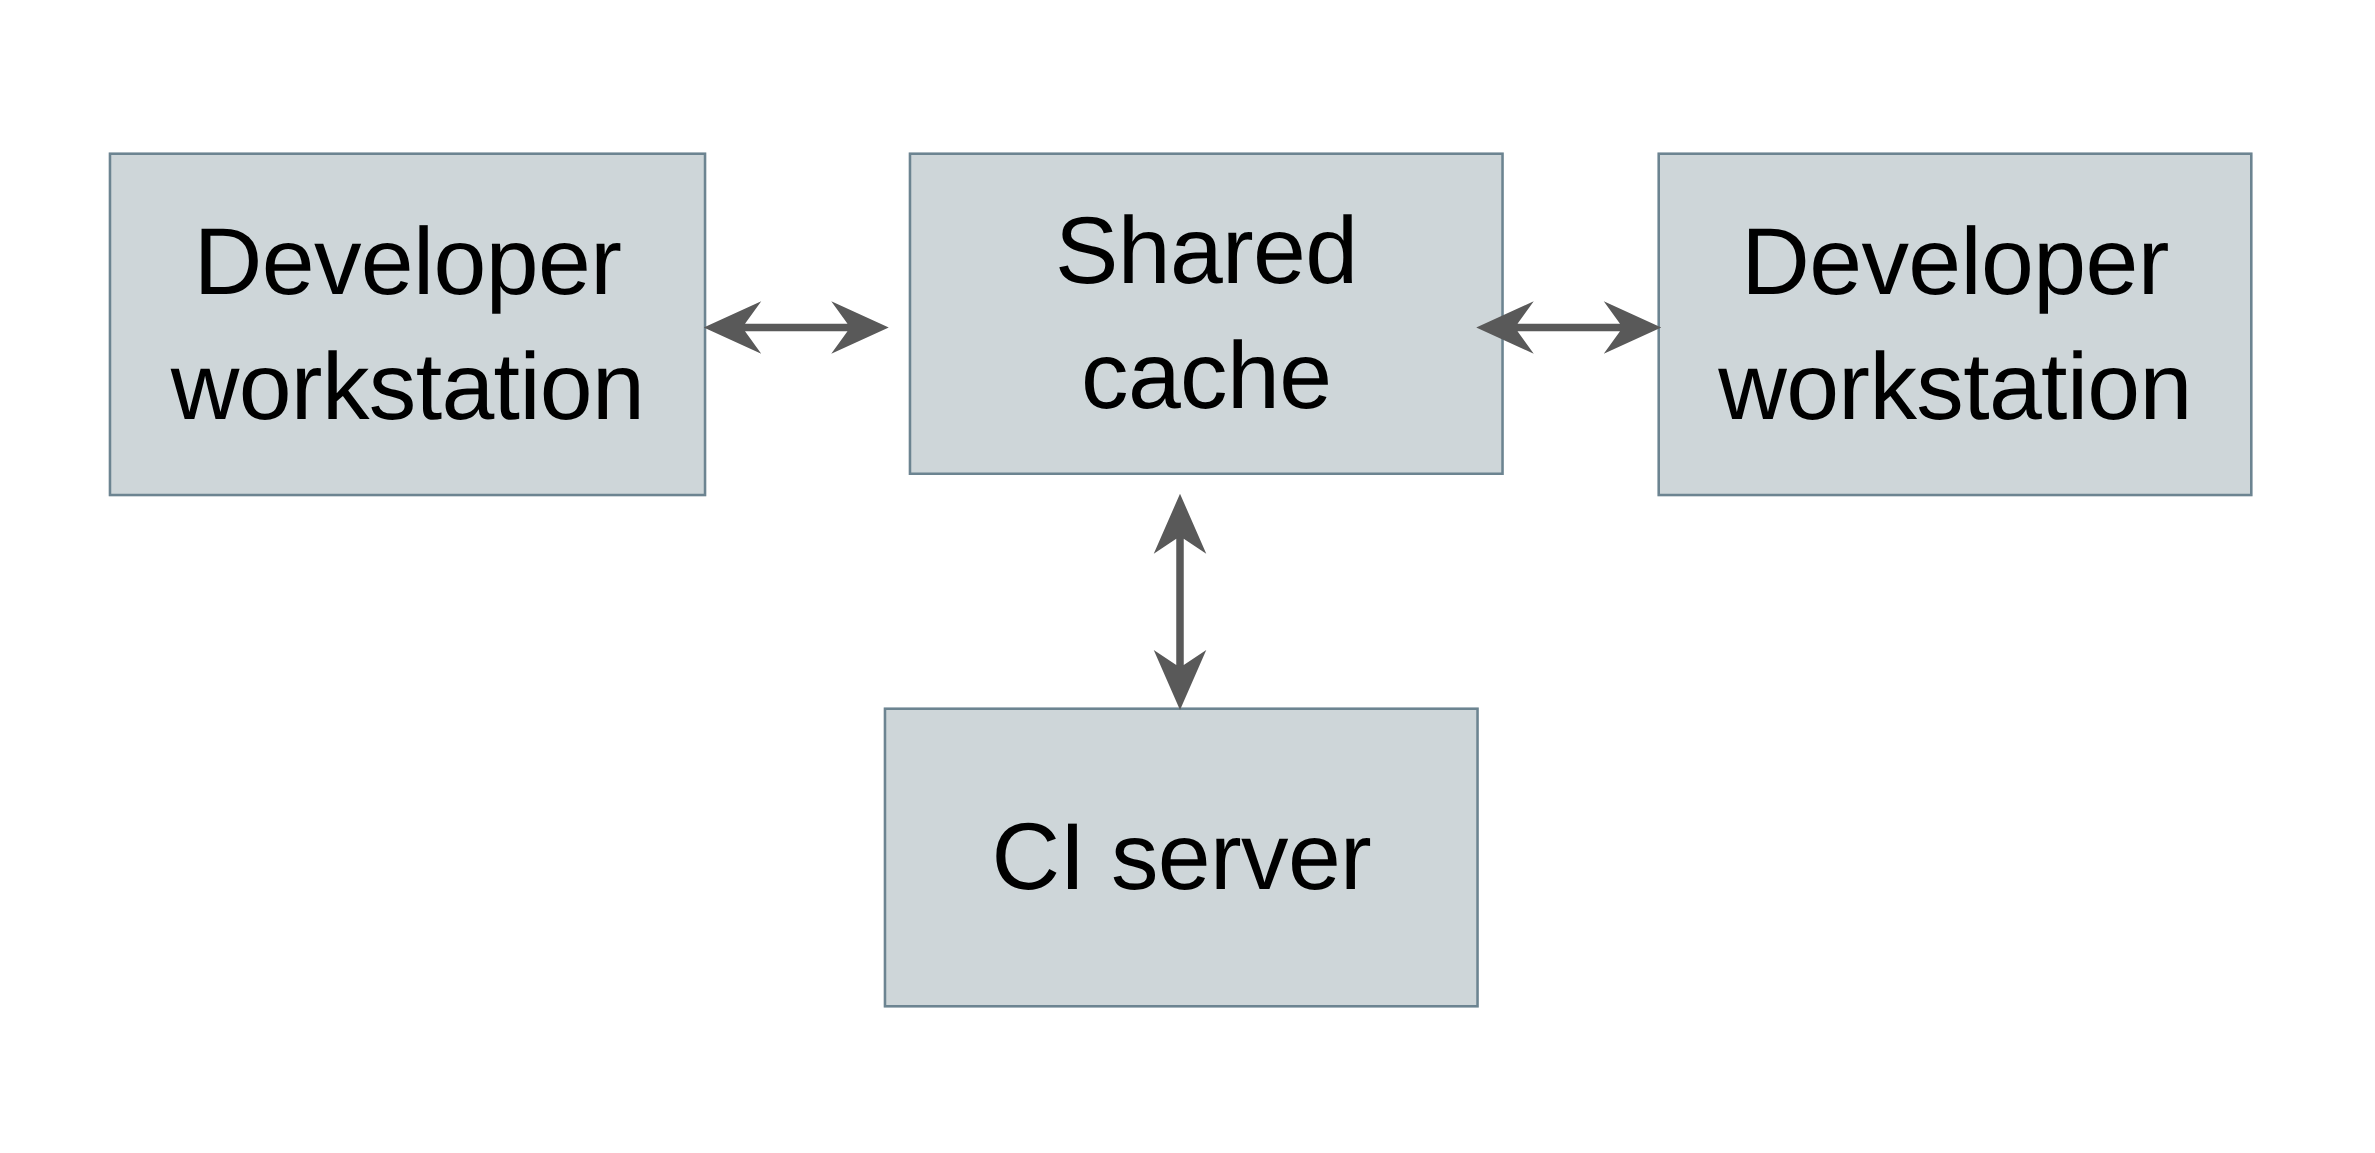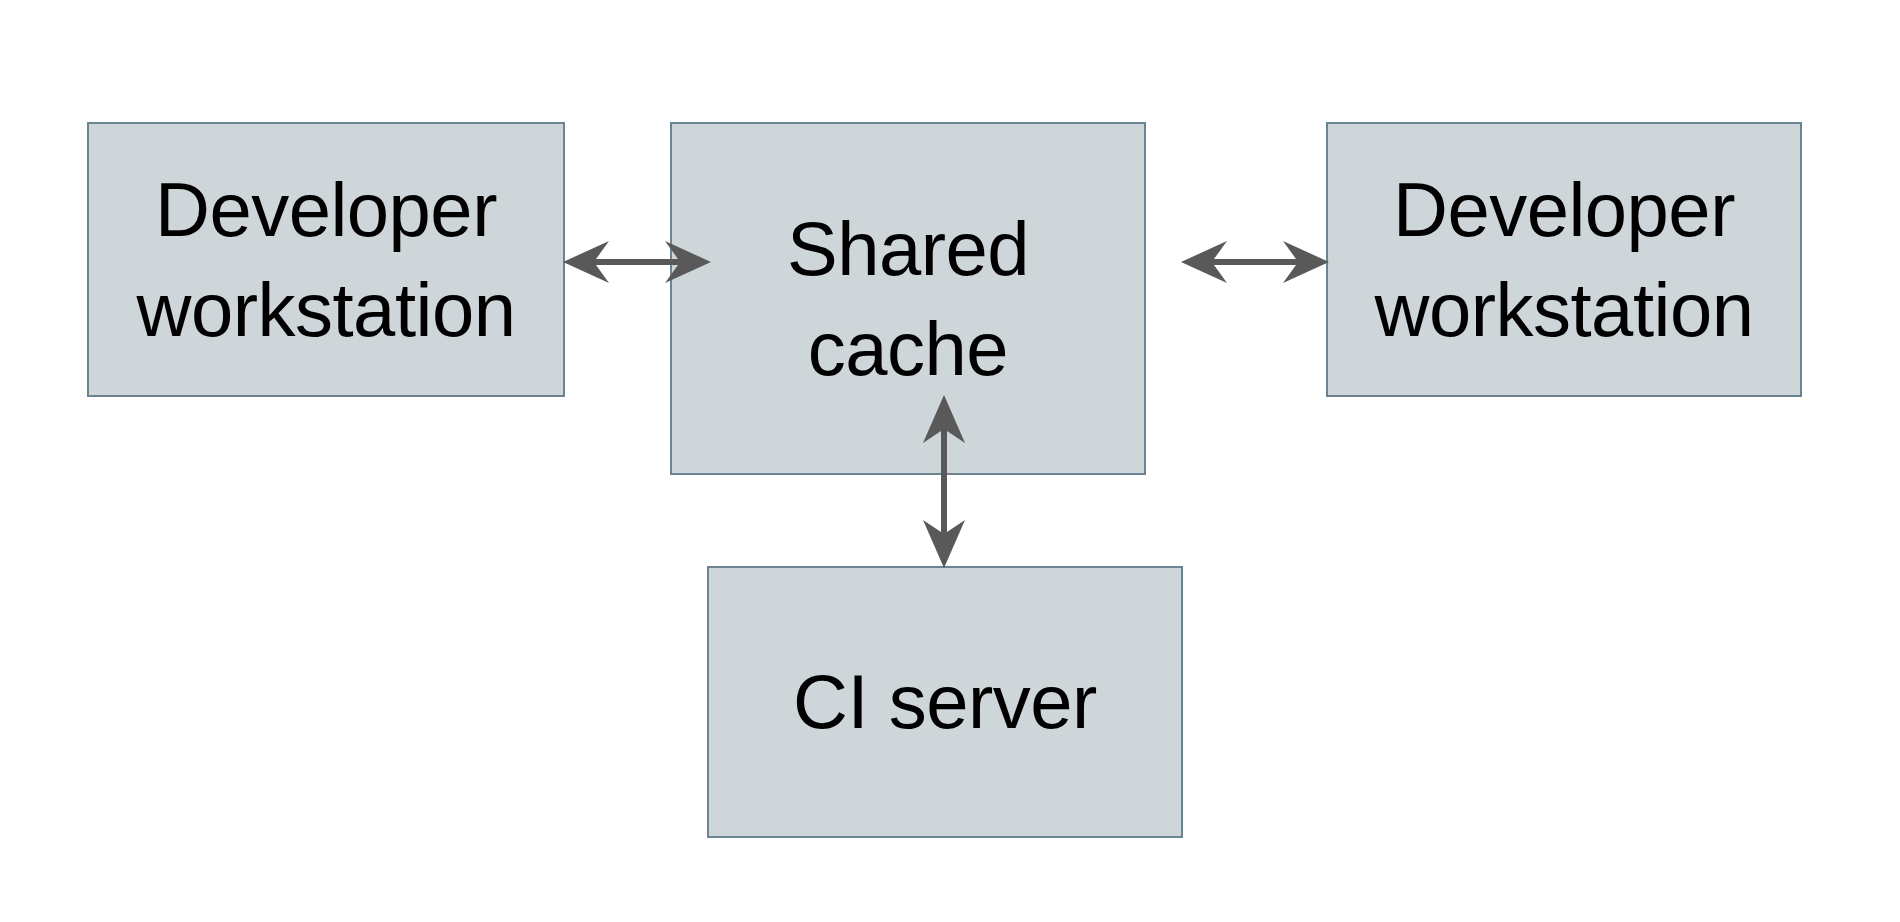--- a/index.html
+++ b/index.html
@@ -42,23 +42,23 @@
   .edge {
     position: absolute;
     pointer-events: none;
   }
   .edge svg {
     display: block;
     overflow: visible;
   }
   
   #node-dev-left   { left: 87px;  top: 102px; width: 478px; height: 275px; }
-  #node-shared     { left: 670px; top: 102px; width: 476px; height: 353px; }
+  #node-shared     { left: 727px; top: 102px; width: 476px; height: 258px; }
   #node-dev-right  { left: 1326px; top: 102px; width: 476px; height: 275px; }
-  #node-ci         { left: 707px; top: 546px; width: 476px; height: 272px; }
+  #node-ci         { left: 707px; top: 546px; width: 476px; height: 240px; }
 
   #edge-left-shared  { left: 563px;  top: 212px; width: 148px; height: 60px; }
   #edge-shared-right { left: 1181px; top: 212px; width: 148px; height: 60px; }
   #edge-shared-ci    { left: 914px;  top: 375px; width: 60px;  height: 173px; }
 </style>
 </head>
 <body>
 
 <div id="canvas" style="background: rgb(255, 255, 255); margin-top: 20px;">
 

